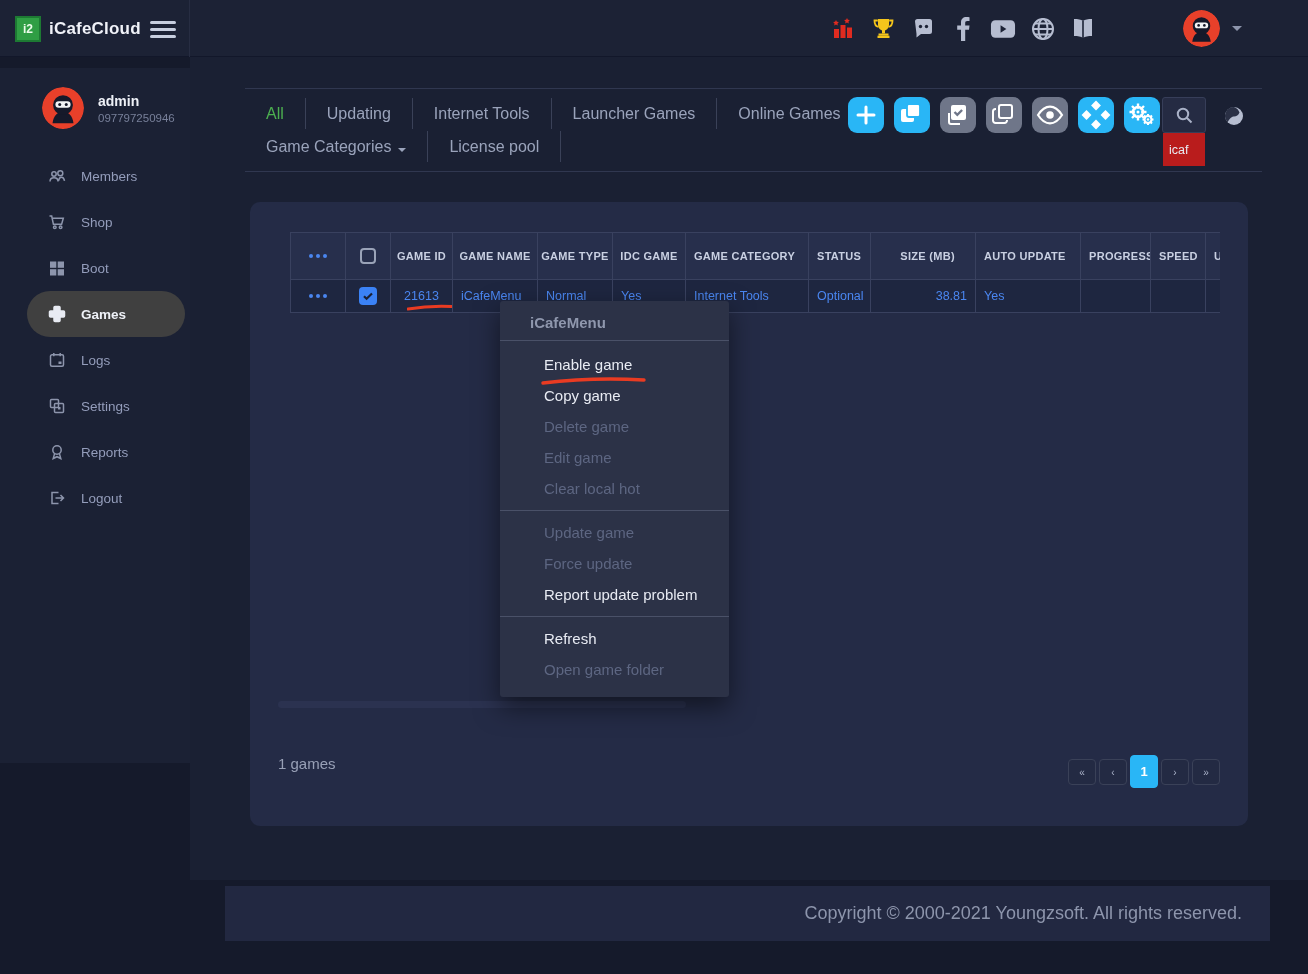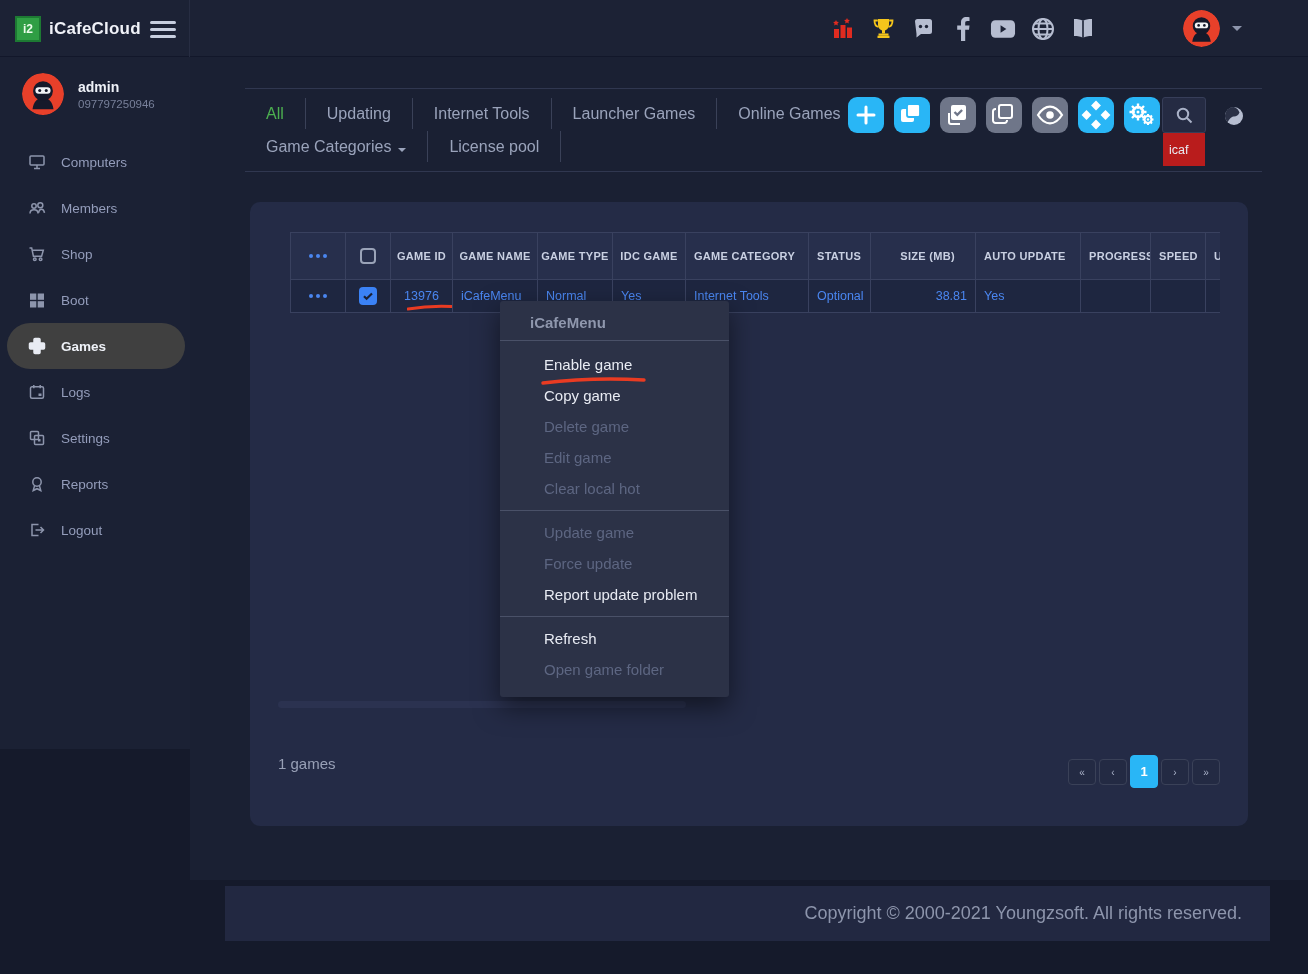--- a/index.html
+++ b/index.html
@@ -22,22 +22,22 @@
   .hamburger { position:absolute; left:150px; top:17px; width:26px; height:22px; cursor:pointer; }
   .hamburger span { display:block; height:3px; background:#c7cedf; margin:4px 0; border-radius:2px; }
   .header-icons { position:absolute; right:212px; top:0; height:57px; display:flex; align-items:center; gap:14px; }
   .hicon { width:26px; height:26px; display:flex; align-items:center; justify-content:center; cursor:pointer; }
   .avatar-wrap { position:absolute; right:66px; top:10px; display:flex; align-items:center; gap:12px; }
   .avatar { width:37px; height:37px; border-radius:50%; overflow:hidden; }
   .chev { width:0; height:0; border-left:5px solid transparent; border-right:5px solid transparent;
     border-top:5px solid #8d95ac; }
 
   
-  #sidebar { position:absolute; left:0; top:54px; width:190px; height:695px;
-    background:#1b2134; z-index:20; }
+  #sidebar { position:absolute; left:0; top:68px; width:190px; height:695px;
+    background:#1b2134; z-index:20;padding-left:20px; }
   .profile { display:flex; align-items:center; padding:19px 14px 10px 22px; gap:14px; }
   .profile .avatar { width:42px; height:42px; }
   .profile-name { color:#eef1f7; font-weight:bold; font-size:14px; }
   .profile-id { color:#78809a; font-size:11.5px; margin-top:3px; }
   .nav { margin-top:14px; }
   .nav-item { height:46px; display:flex; align-items:center; gap:15px; padding-left:28px;
     color:#949dbb; font-size:13.5px; cursor:pointer; }
   .nav-item svg { stroke:#8d95ac; fill:none; stroke-width:1.5; }
   .nav-item.active { background:#404040; border-radius:24px; margin:0 5px 0 7px; padding-left:21px;
     color:#eef1f7; font-weight:bold; }
@@ -220,27 +220,20 @@
     </div>
     <div>
       <div class="profile-name">admin</div>
       <div class="profile-id">097797250946</div>
     </div>
   </div>
 
   <div class="nav">
     <div class="nav-item">
       <svg width="18" height="18" viewBox="0 0 18 18">
-          <rect x="2" y="3" width="14" height="9" rx="1"></rect>
-          <path d="M6 15.5h6M9 12v3.5"></path>
-        </svg>
-      <span>Computers</span>
-    </div>
-    <div class="nav-item">
-      <svg width="18" height="18" viewBox="0 0 18 18">
           <circle cx="6" cy="7" r="2.2"></circle>
           <circle cx="12.3" cy="6.2" r="2.5"></circle>
           <path d="M2 14.5c0-2.4 1.8-3.7 4-3.7s4 1.3 4 3.7"></path>
           <path d="M10.5 13.8c.4-2.4 1.7-3.6 3-3.6 1.4 0 2.6 1.2 3 3.6"></path>
         </svg>
       <span>Members</span>
     </div>
     <div class="nav-item">
       <svg width="18" height="18" viewBox="0 0 18 18">
           <path d="M1.5 3h2.2l1.7 8.2h8.2l1.7-6H4.4"></path>
@@ -422,21 +415,21 @@
       </div>
     <div class="td center">
       <span class="cb-checked">
         <svg width="12" height="12" viewBox="0 0 12 12">
             <path d="M2 6.2l2.6 2.6L10 3.5" stroke="#1a2035" stroke-width="2.2" fill="none"></path>
           </svg>
       </span>
     </div>
     <div class="td center">
       <span class="gameid-wrap">
-        <span>13976</span>
+        <span>21613</span>
         <svg width="52" height="8" viewBox="0 0 52 8">
             <path d="M1 6 Q 26 2 51 4" stroke="#e93b22" stroke-width="3" fill="none" stroke-linecap="round"></path>
           </svg>
       </span>
     </div>
     <div class="td">iCafeMenu</div>
     <div class="td">Normal</div>
     <div class="td">Yes</div>
     <div class="td">Internet Tools</div>
     <div class="td">Optional</div>

